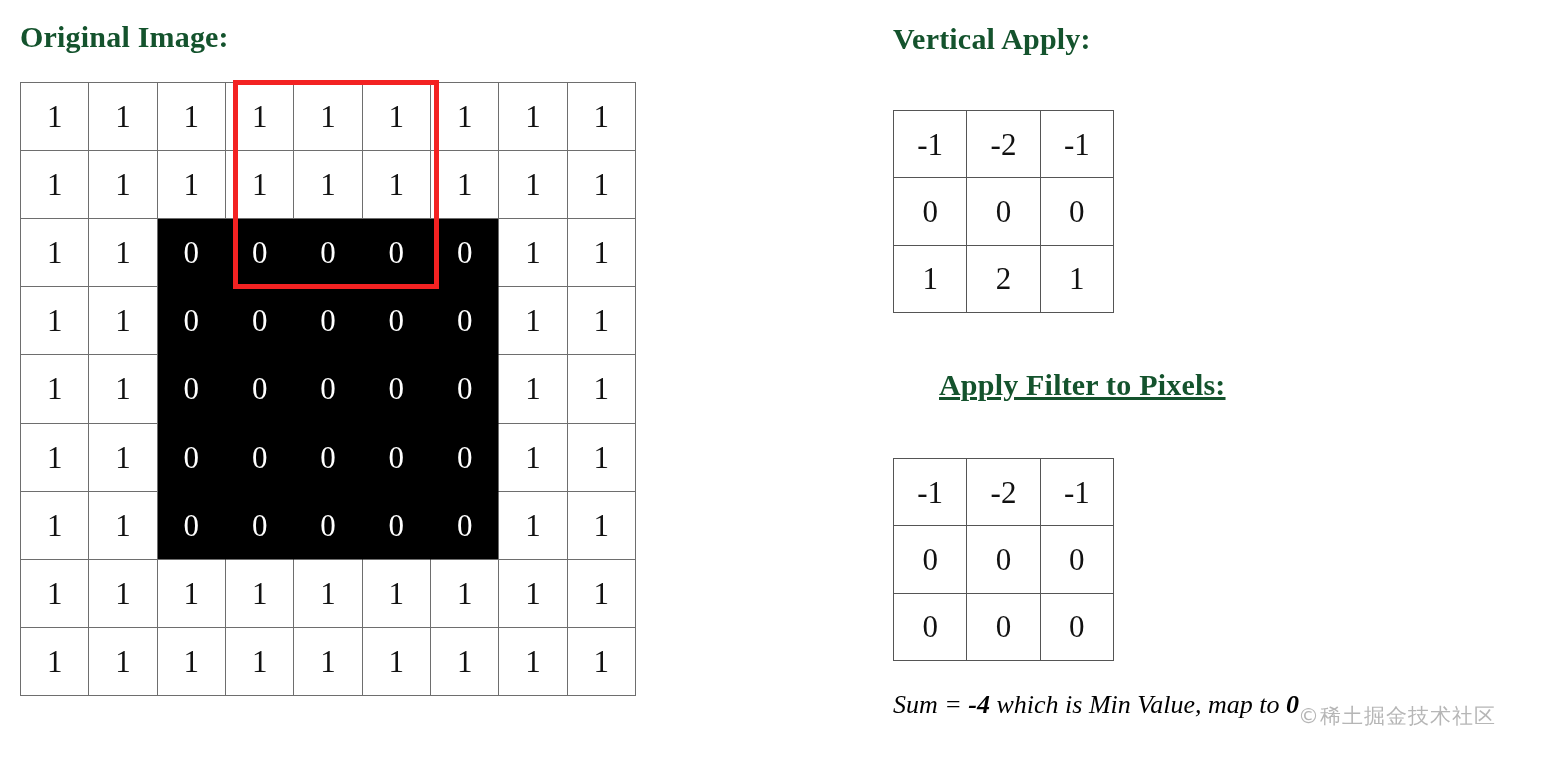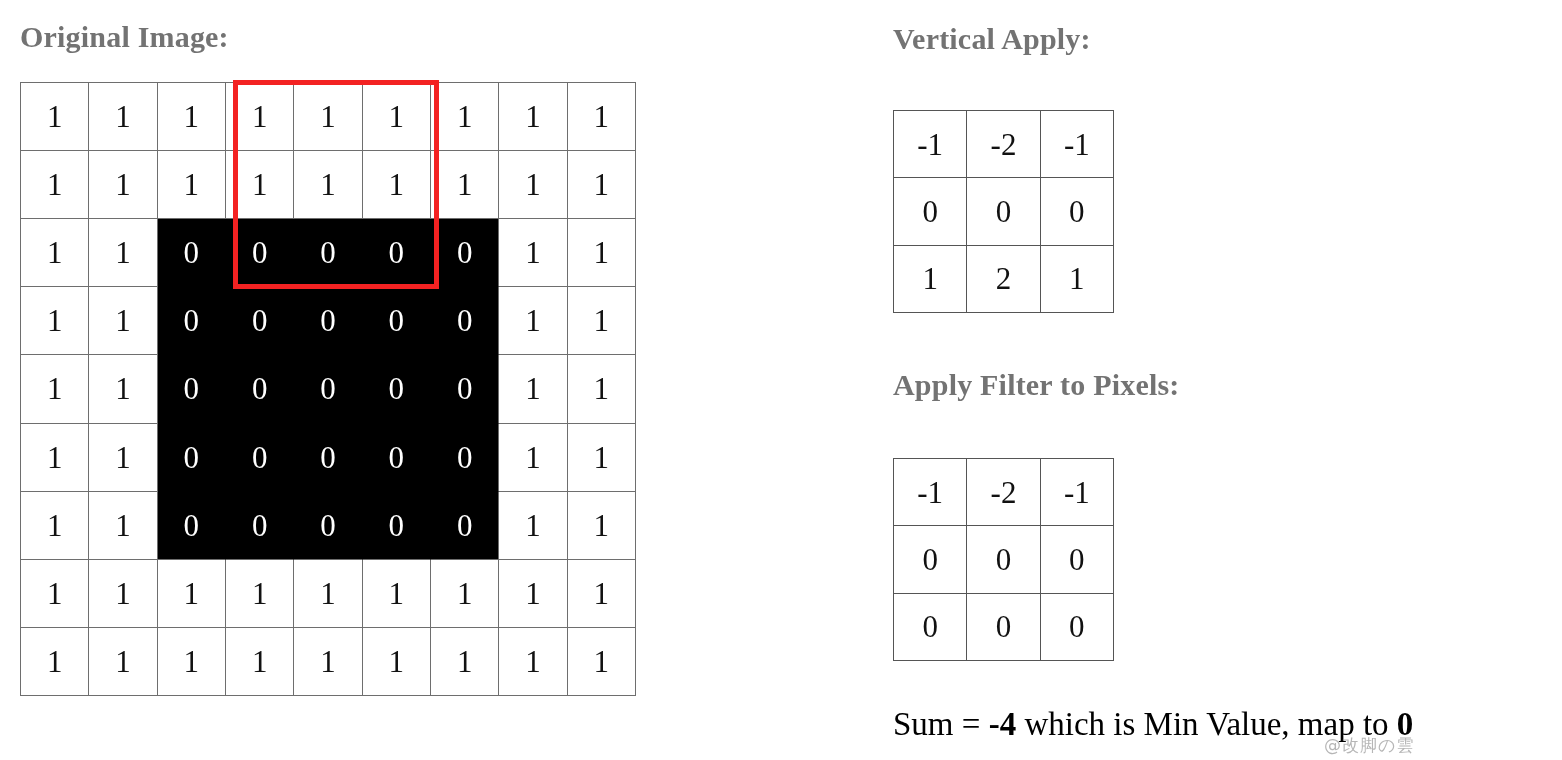--- a/index.html
+++ b/index.html
@@ -19,25 +19,25 @@
 
   
   .heading {
     position: absolute;
     font-family: "Liberation Serif", "DejaVu Serif", serif;
     font-weight: bold;
     font-size: 30px;
     line-height: 34px;
     letter-spacing: 0.2px;
     white-space: nowrap;
-    color: #737373;
+    color: #14532d;
   }
   #original-image-heading { left: 20px;  top: 20px; }
   #vertical-filter-heading { left: 893px; top: 22px; }
-  #apply-filter-heading    { left: 893px; top: 368px; }
+  #apply-filter-heading    { left: 939px; top: 368px; text-decoration: underline; }
 
   
   #pixel-grid {
     position: absolute;
     left: 20px;
     top: 82px;
     width: 616px;
     height: 614px;
     display: grid;
     grid-template-columns: repeat(9, 1fr);
@@ -107,24 +107,25 @@
     line-height: 1;
     color: #111111;
   }
   #vertical-filter-matrix { left: 893px; top: 110px; }
   #applied-filter-matrix  { left: 893px; top: 458px; }
 
   
   #sum-statement {
     position: absolute;
     left: 893px;
-    top: 704px;
-    font-size: 33px;
+    top: 685px;
+    font-size: 26px;
     line-height: 40px;
     white-space: nowrap;
+    font-style: italic;
   }
   #sum-statement .strong { font-weight: bold; }
 
   
   #watermark {
     position: absolute;
     left: 1298px;
     top: 704px;
     z-index: 9;
     pointer-events: none;
@@ -251,14 +252,15 @@
     <div class="cell">0</div>
     <div class="cell">0</div>
     <div class="cell">0</div>
     <div class="cell">0</div>
     <div class="cell">0</div>
   </div>
 
 <div id="sum-statement"><span>Sum = </span><span class="strong">-4</span><span> which is Min Value, map to </span><span class="strong">0</span></div>
 
 <div id="watermark">
+  <div class="wm-line1">©稀土掘金技术社区</div>
   <div class="wm-line2">@改脚の雲</div>
 </div>
 
 </body></html>

